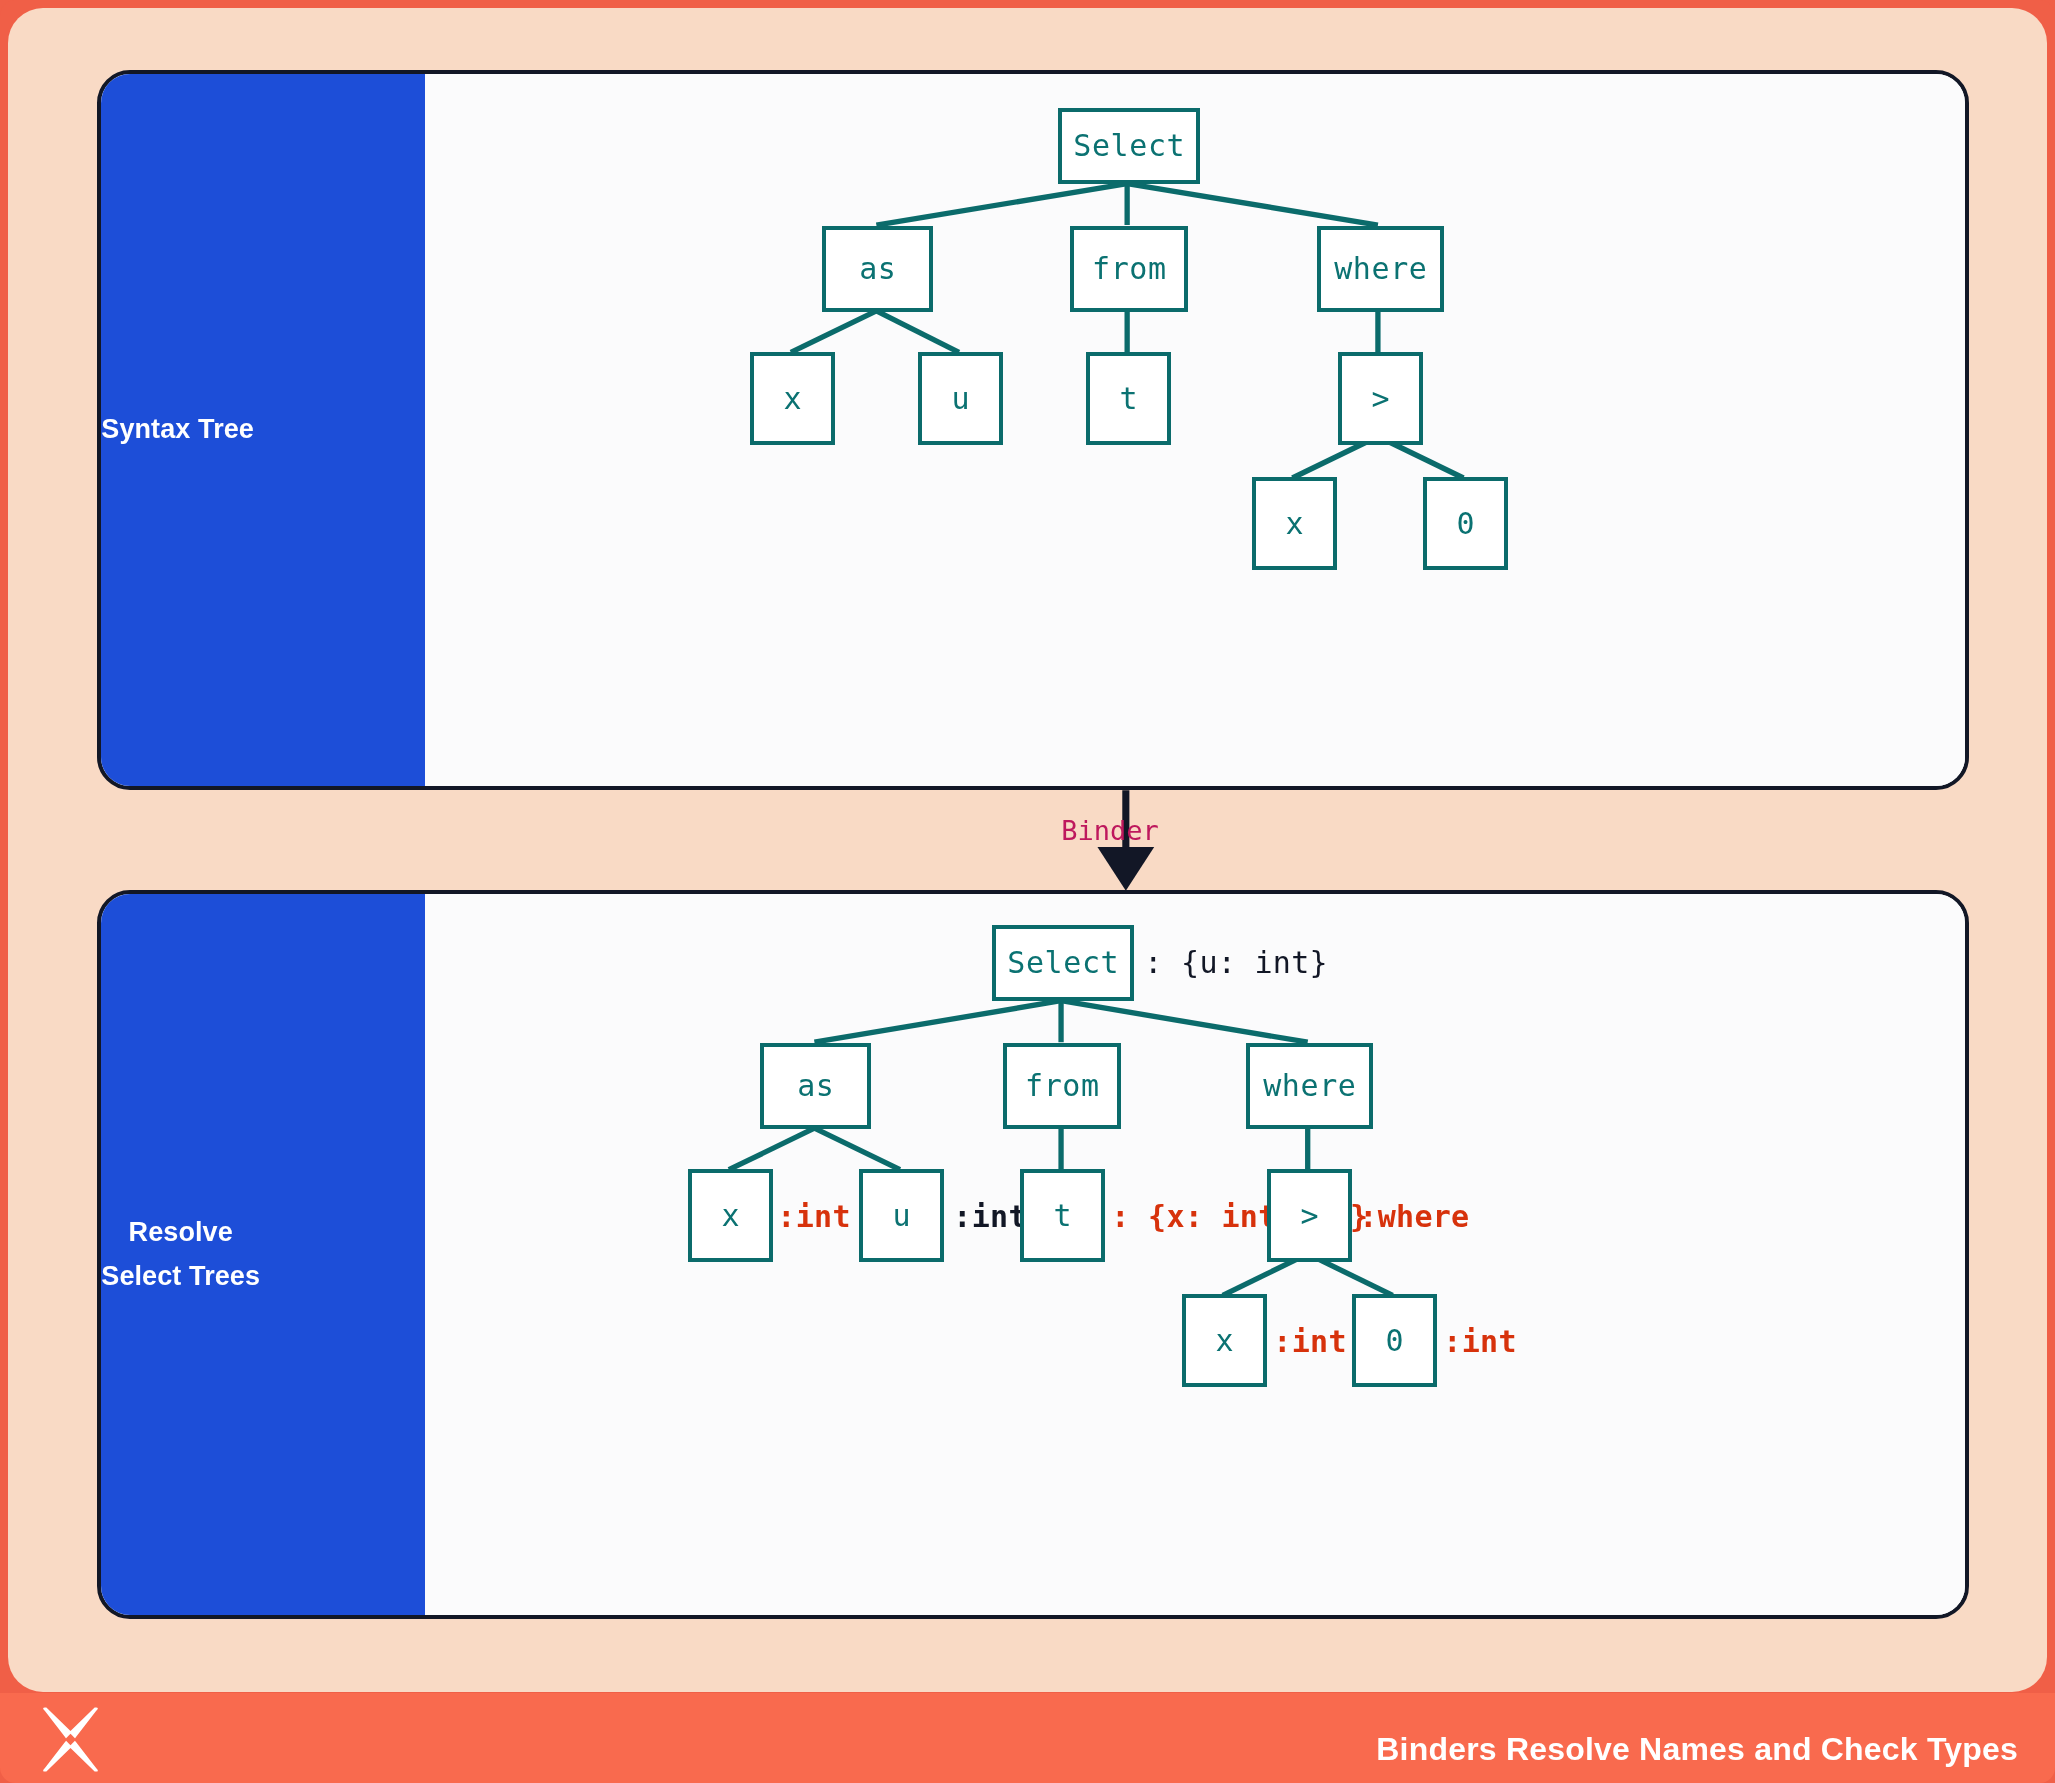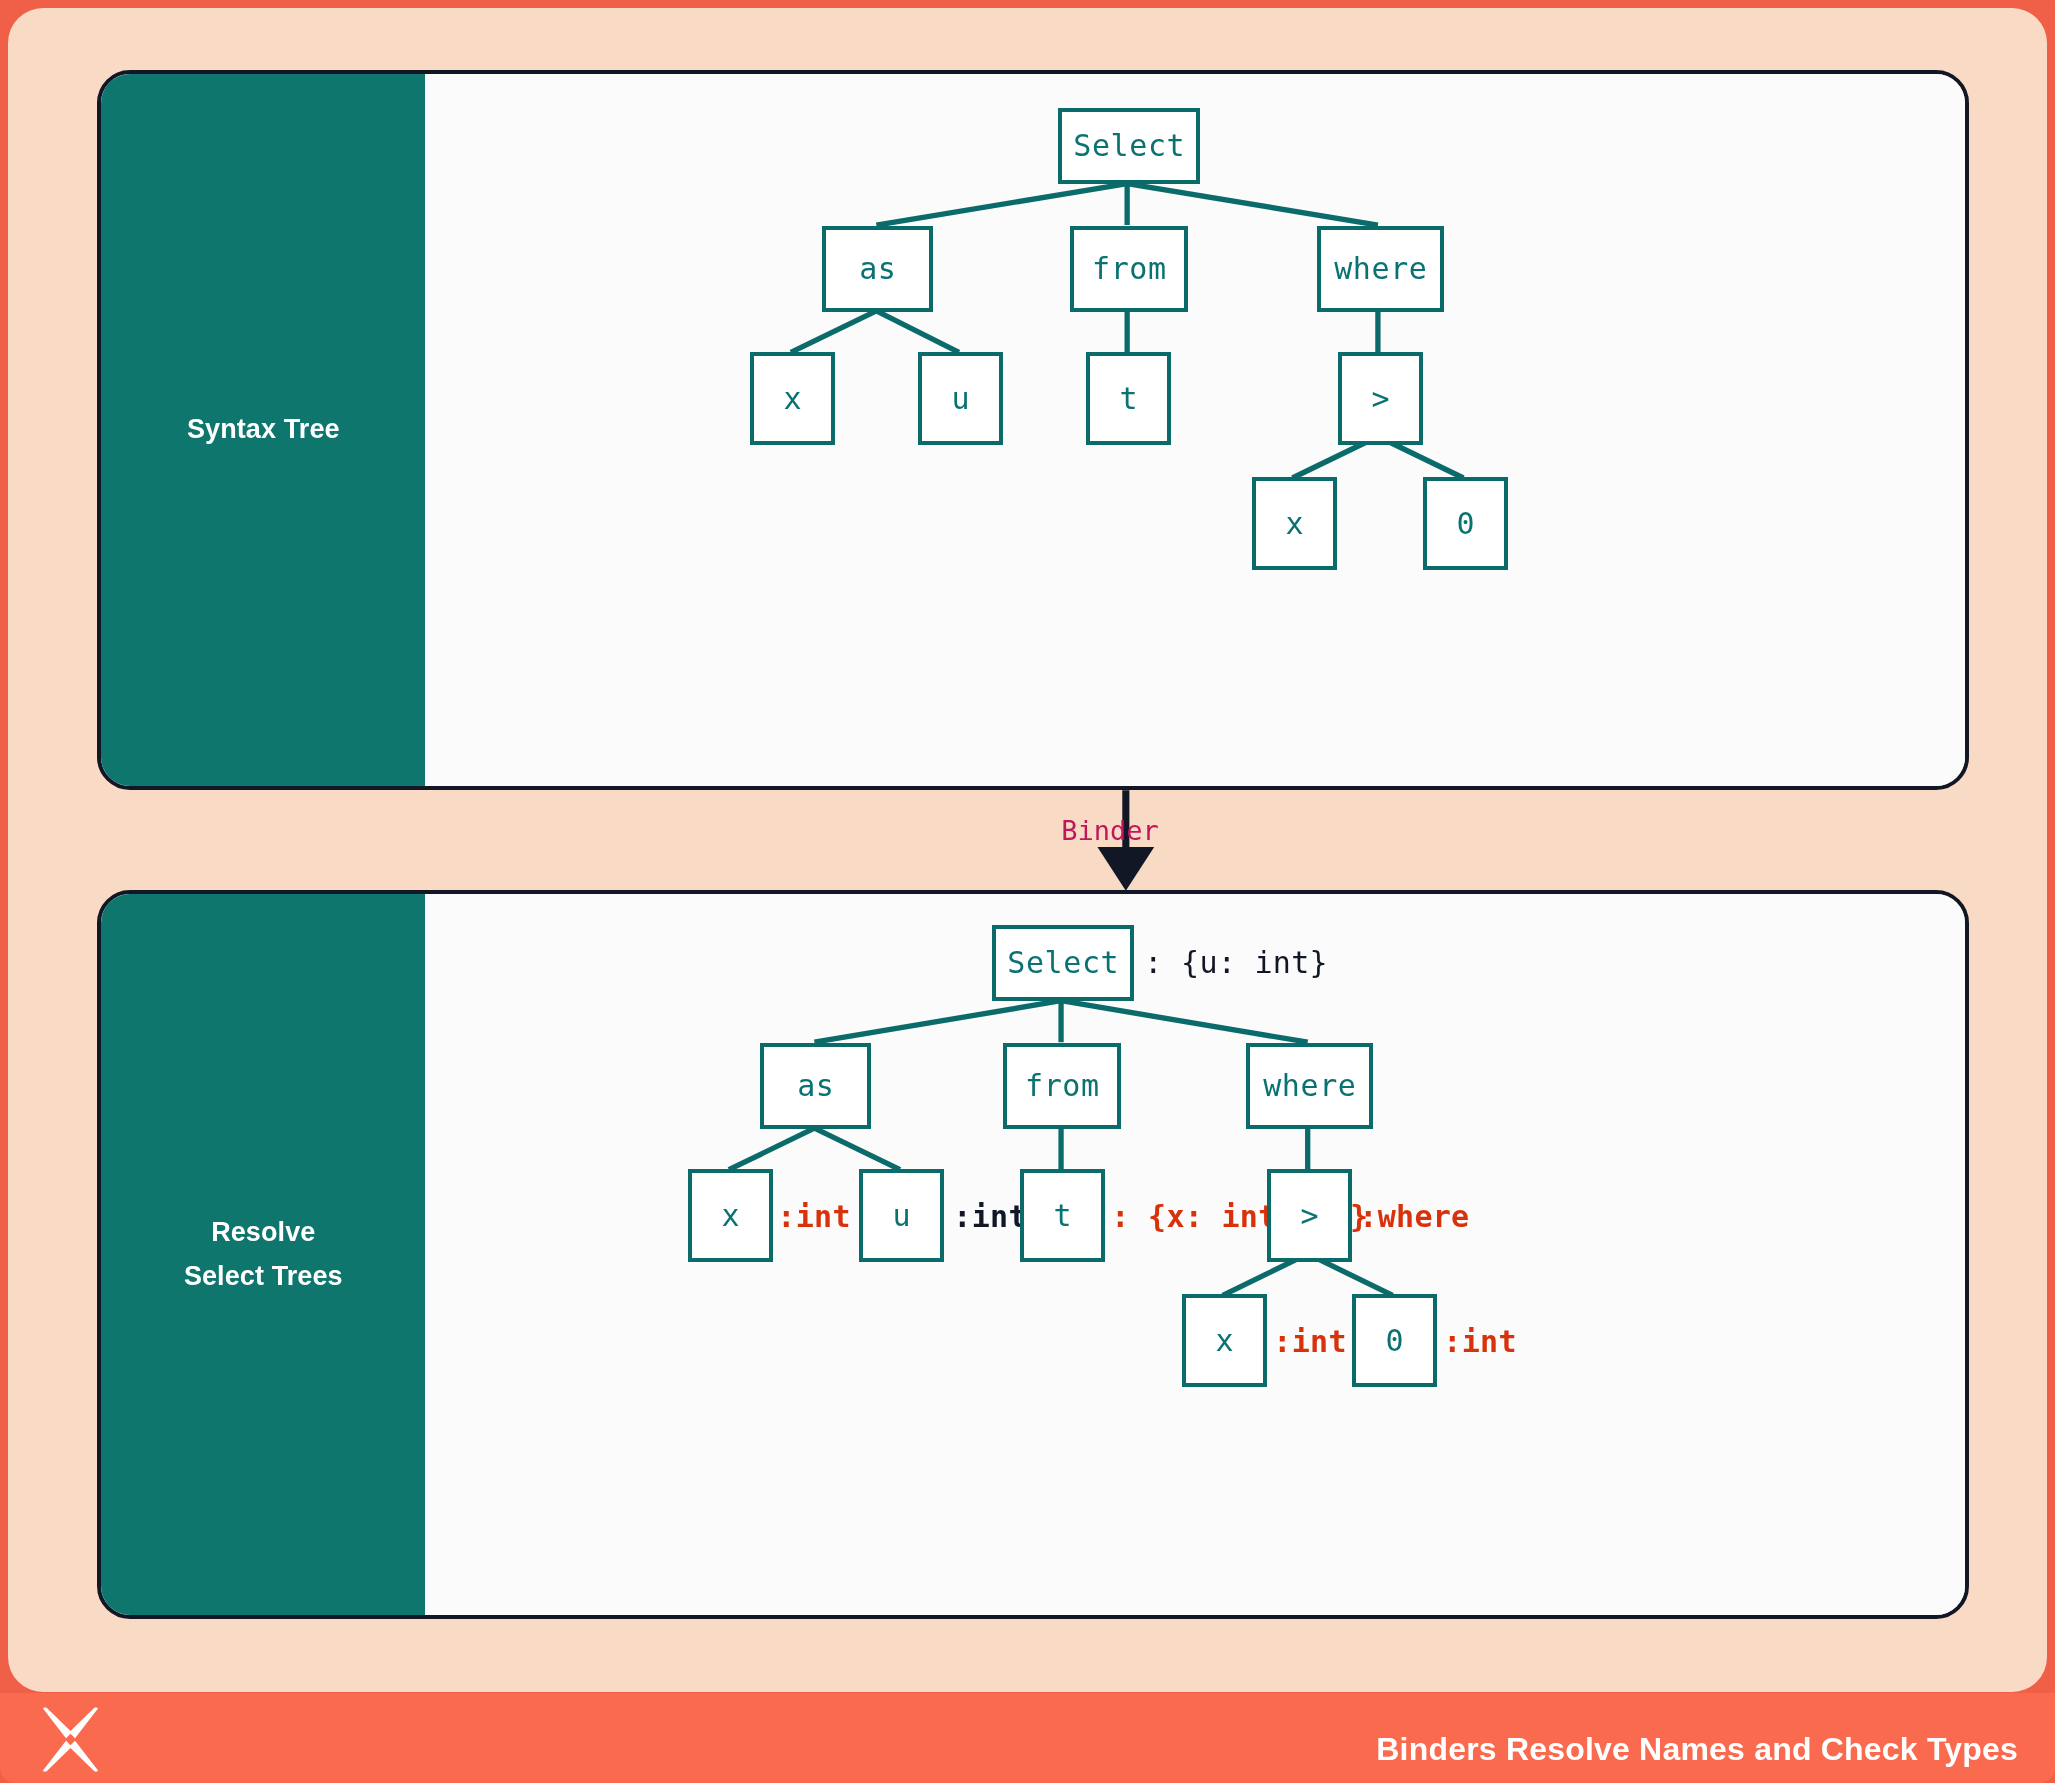--- a/index.html
+++ b/index.html
@@ -32,24 +32,23 @@
     position: absolute;
     background: #fbfbfc;
     border: 4.7px solid #121726;
     border-radius: 33px;
     overflow: hidden;
   }
   .panel-sidebar {
     position: absolute;
     left: 0; top: 0; bottom: 0;
     width: 324px;
-    background: #0f766e;
+    background: #1d4ed8;
     display: flex;
     align-items: center;
-    justify-content: center;
   }
   .panel-sidebar-label {
     color: #ffffff;
     font-size: 27px;
     font-weight: bold;
     line-height: 1.62;
     text-align: center;
     letter-spacing: 0.1px;
   }
   .panel-stage {

